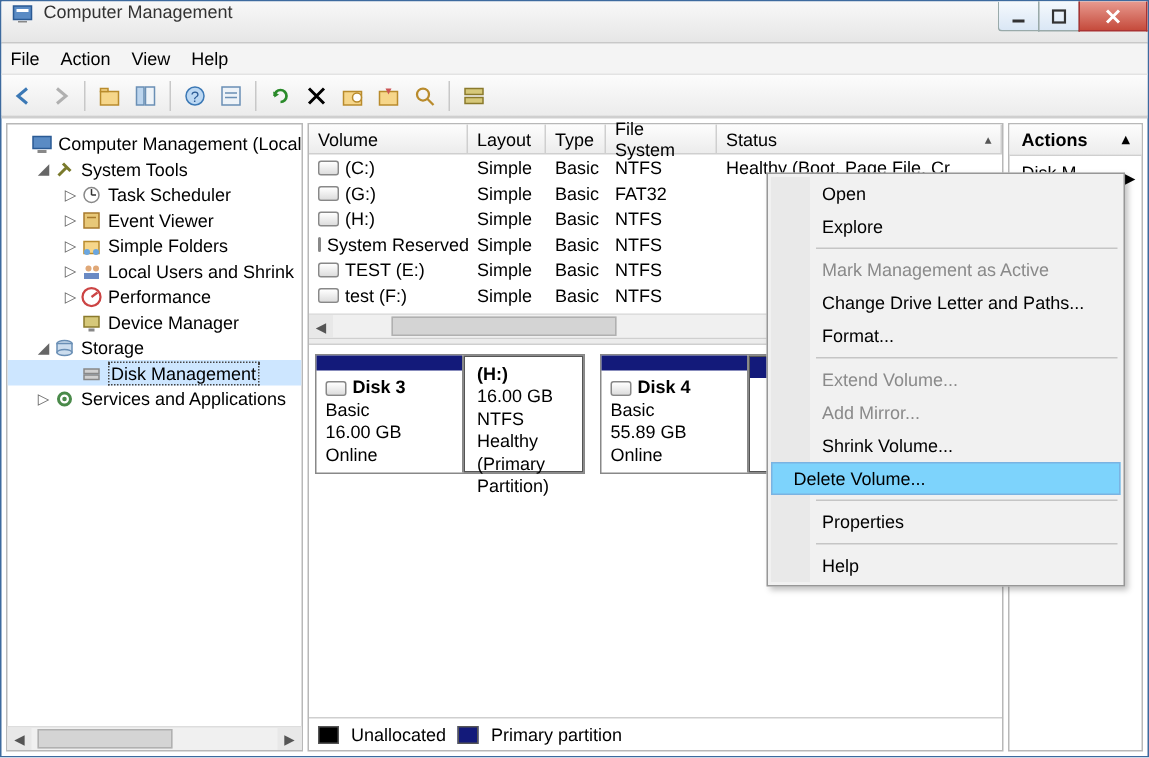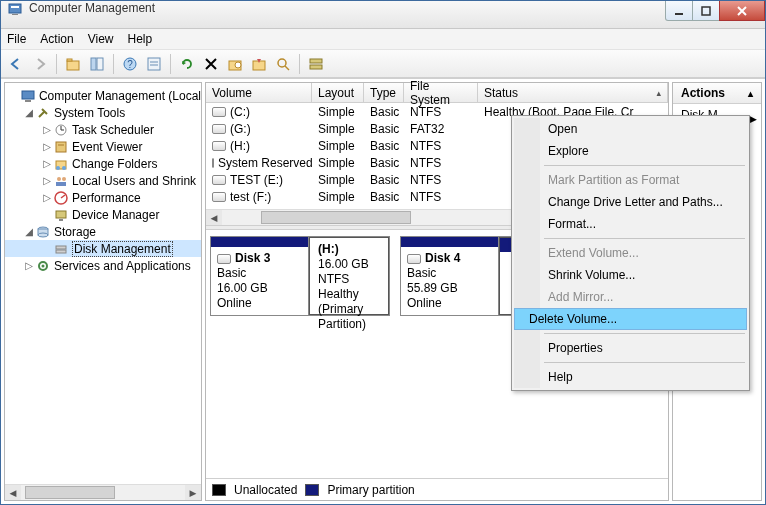--- a/index.html
+++ b/index.html
@@ -254,21 +254,21 @@
           </div>
         <div class="tree-item indent2">
             <span class="tw">▷</span>
             <span class="ticon">
               <svg width="14" height="14">
                 <rect x="2" y="4" width="10" height="8" fill="#f6d68a" stroke="#b98b2c"></rect>
                 <circle cx="4" cy="11" r="2" fill="#6aa6e0"></circle>
                 <circle cx="10" cy="11" r="2" fill="#6aa6e0"></circle>
               </svg>
             </span>
-            <span>Change Folders</span>
+            <span>Simple Folders</span>
           </div>
         <div class="tree-item indent2">
             <span class="tw">▷</span>
             <span class="ticon">
               <svg width="14" height="14">
                 <circle cx="5" cy="5" r="2" fill="#e0a878"></circle>
                 <circle cx="10" cy="5" r="2" fill="#e0a878"></circle>
                 <rect x="2" y="8" width="10" height="4" fill="#6a8ac4"></rect>
               </svg>
             </span>
@@ -489,25 +489,25 @@
       </div>
     </div>
   </div>
 </div>
 
 <div class="context-menu">
   <div class="iconcol"></div>
   <div class="cm-item">Open</div>
   <div class="cm-item">Explore</div>
   <div class="cm-sep"></div>
-  <div class="cm-item disabled">Mark Partition as Format</div>
+  <div class="cm-item disabled">Mark Management as Active</div>
   <div class="cm-item">Change Drive Letter and Paths...</div>
   <div class="cm-item">Format...</div>
   <div class="cm-sep"></div>
   <div class="cm-item disabled">Extend Volume...</div>
+  <div class="cm-item disabled">Add Mirror...</div>
   <div class="cm-item">Shrink Volume...</div>
-  <div class="cm-item disabled">Add Mirror...</div>
   <div class="cm-item hover">Delete Volume...</div>
   <div class="cm-sep"></div>
   <div class="cm-item">Properties</div>
   <div class="cm-sep"></div>
   <div class="cm-item">Help</div>
 </div>
 
 </body></html>

